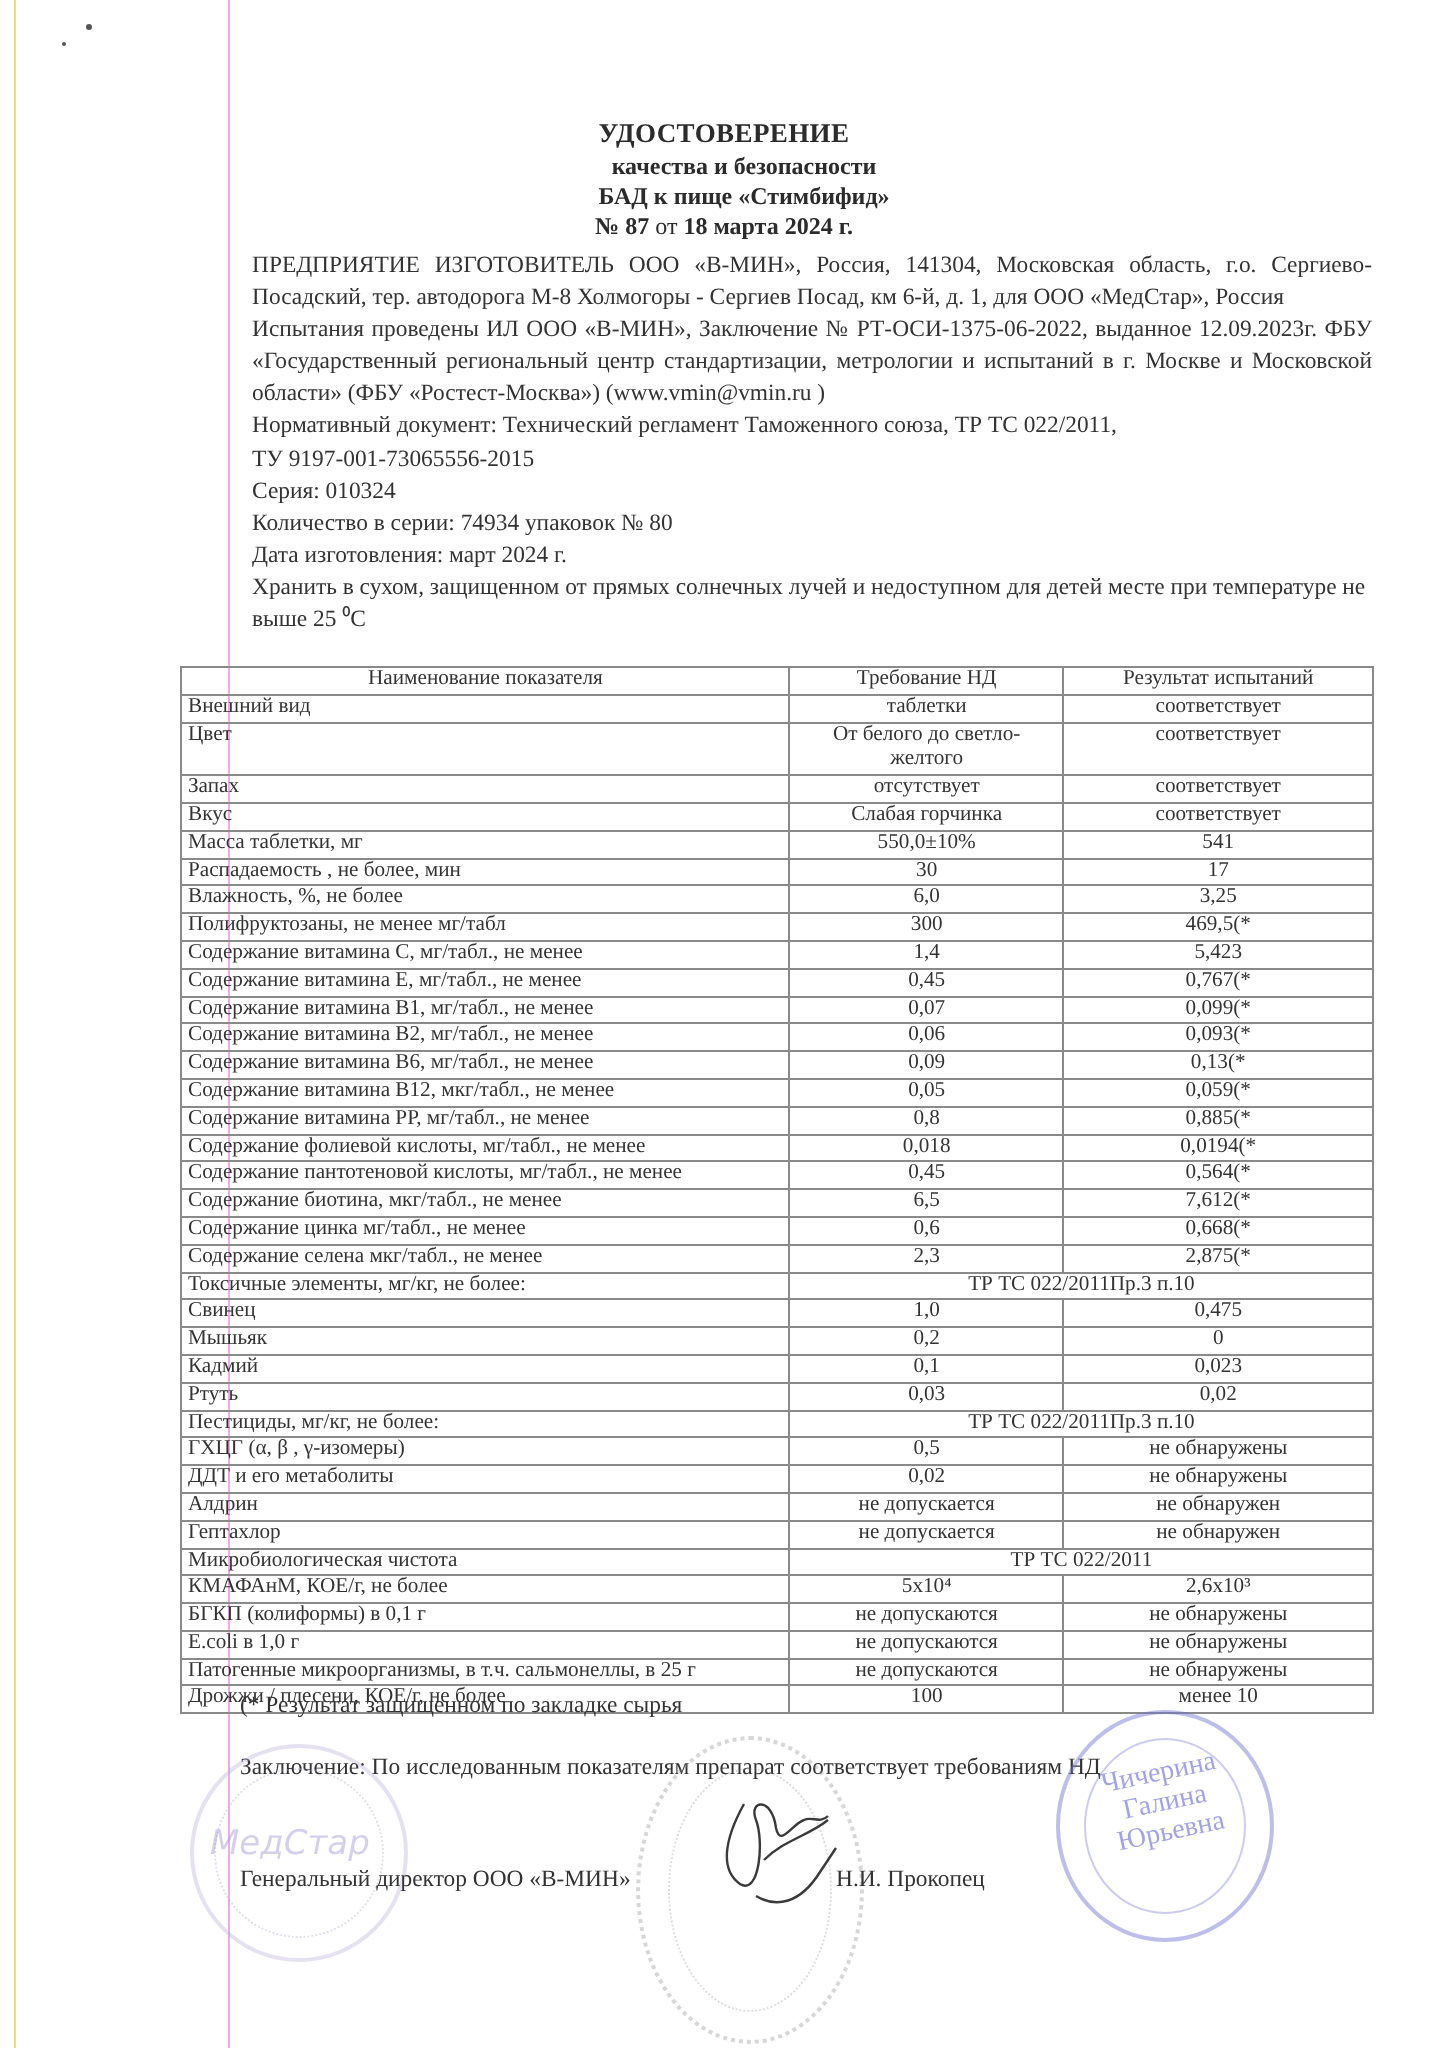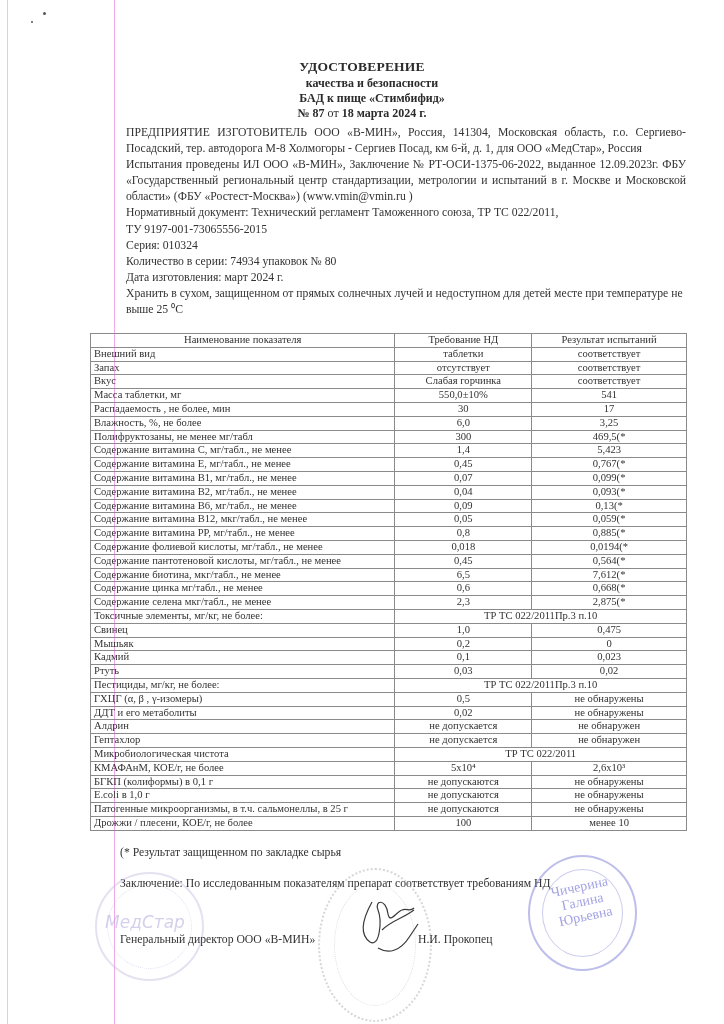--- a/index.html
+++ b/index.html
@@ -90,20 +90,25 @@
       <th>Результат испытаний</th>
     </tr>
   </thead>
   <tbody id="table-body">
       <tr>
         <td class="name">Внешний вид</td>
         <td class="center">таблетки</td>
         <td class="center">соответствует</td>
       </tr>
       <tr>
+        <td class="name">Цвет</td>
+        <td class="center">От белого до светло-желтого</td>
+        <td class="center">соответствует</td>
+      </tr>
+      <tr>
         <td class="name">Запах</td>
         <td class="center">отсутствует</td>
         <td class="center">соответствует</td>
       </tr>
       <tr>
         <td class="name">Вкус</td>
         <td class="center">Слабая горчинка</td>
         <td class="center">соответствует</td>
       </tr>
       <tr>
@@ -136,21 +141,21 @@
         <td class="center">0,45</td>
         <td class="center">0,767(*</td>
       </tr>
       <tr>
         <td class="name">Содержание витамина В1, мг/табл., не менее</td>
         <td class="center">0,07</td>
         <td class="center">0,099(*</td>
       </tr>
       <tr>
         <td class="name">Содержание витамина В2, мг/табл., не менее</td>
-        <td class="center">0,04</td>
+        <td class="center">0,06</td>
         <td class="center">0,093(*</td>
       </tr>
       <tr>
         <td class="name">Содержание витамина В6, мг/табл., не менее</td>
         <td class="center">0,09</td>
         <td class="center">0,13(*</td>
       </tr>
       <tr>
         <td class="name">Содержание витамина В12, мкг/табл., не менее</td>
         <td class="center">0,05</td>

